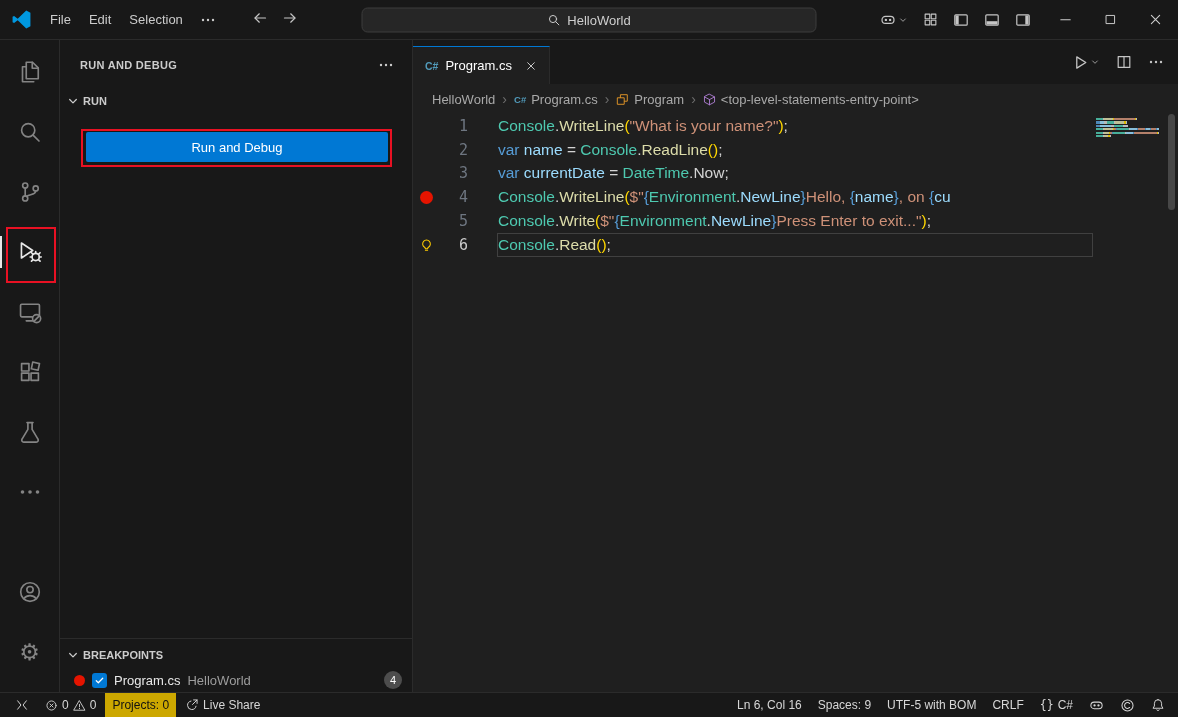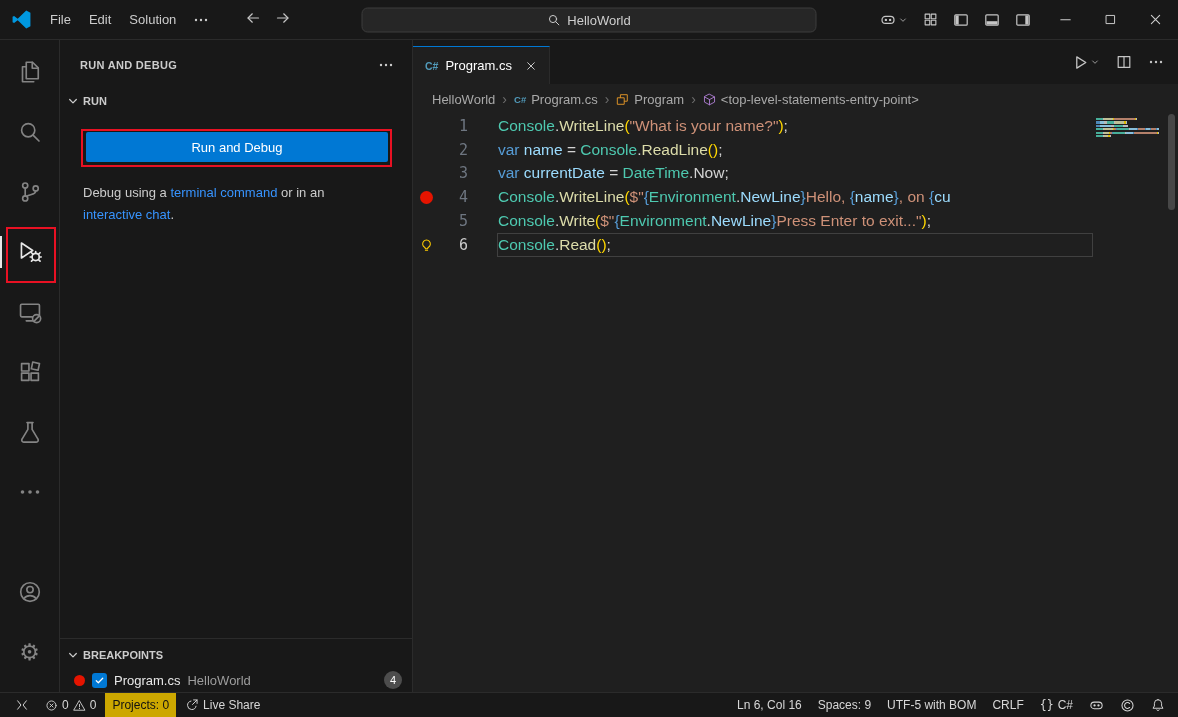--- a/index.html
+++ b/index.html
@@ -109,21 +109,21 @@
 
 <div class="titlebar">
   <span class="logo">
     <svg width="19" height="19" viewBox="0 0 100 100">
         <path fill="#0098e0" d="M75 3 30 46 11 31 3 35v30l8 4 19-15 45 43 22-11V14z"></path>
       </svg>
   </span>
   <div class="menubar" id="menubar">
       <span class="menu-item">File</span>
       <span class="menu-item">Edit</span>
-      <span class="menu-item">Solution</span>
+      <span class="menu-item">Selection</span>
     </div>
   <span class="menu-more" id="menu-more">
       <svg width="16" height="16" viewBox="0 0 16 16" fill="none" stroke="currentColor" stroke-width="1.2" stroke-linecap="round" stroke-linejoin="round">
         <circle cx="3" cy="8" r="1.2" fill="currentColor" stroke="none"></circle>
         <circle cx="8" cy="8" r="1.2" fill="currentColor" stroke="none"></circle>
         <circle cx="13" cy="8" r="1.2" fill="currentColor" stroke="none"></circle>
       </svg>
     </span>
   <div class="nav-arrows">
     <span id="nav-back"><svg width="16" height="16" viewBox="0 0 16 16" fill="none" stroke="currentColor" stroke-width="1.2" stroke-linecap="round" stroke-linejoin="round">
@@ -291,21 +291,20 @@
     <div class="section-header run-header">
       <span id="run-chev" style="display:flex">
           <svg width="14" height="14" viewBox="0 0 16 16" fill="none" stroke="currentColor" stroke-width="1.4" stroke-linecap="round" stroke-linejoin="round">
             <path d="M4.2 6.3 8 10.1l3.8-3.8"></path>
           </svg>
         </span>
       <span>RUN</span>
     </div>
     <button class="run-btn">Run and Debug</button>
     <div class="welcome" id="welcome">
-        <div class="welcome-para"><span>Debug using a </span><span class="link">terminal command</span><span> or in an </span><span class="link">interactive chat</span><span>.</span></div>
       </div>
 
     <div class="bp-section">
       <div class="section-header bp-header">
         <span id="bp-chev" style="display:flex">
             <svg width="14" height="14" viewBox="0 0 16 16" fill="none" stroke="currentColor" stroke-width="1.4" stroke-linecap="round" stroke-linejoin="round">
               <path d="M4.2 6.3 8 10.1l3.8-3.8"></path>
             </svg>
           </span>
         <span>BREAKPOINTS</span>

